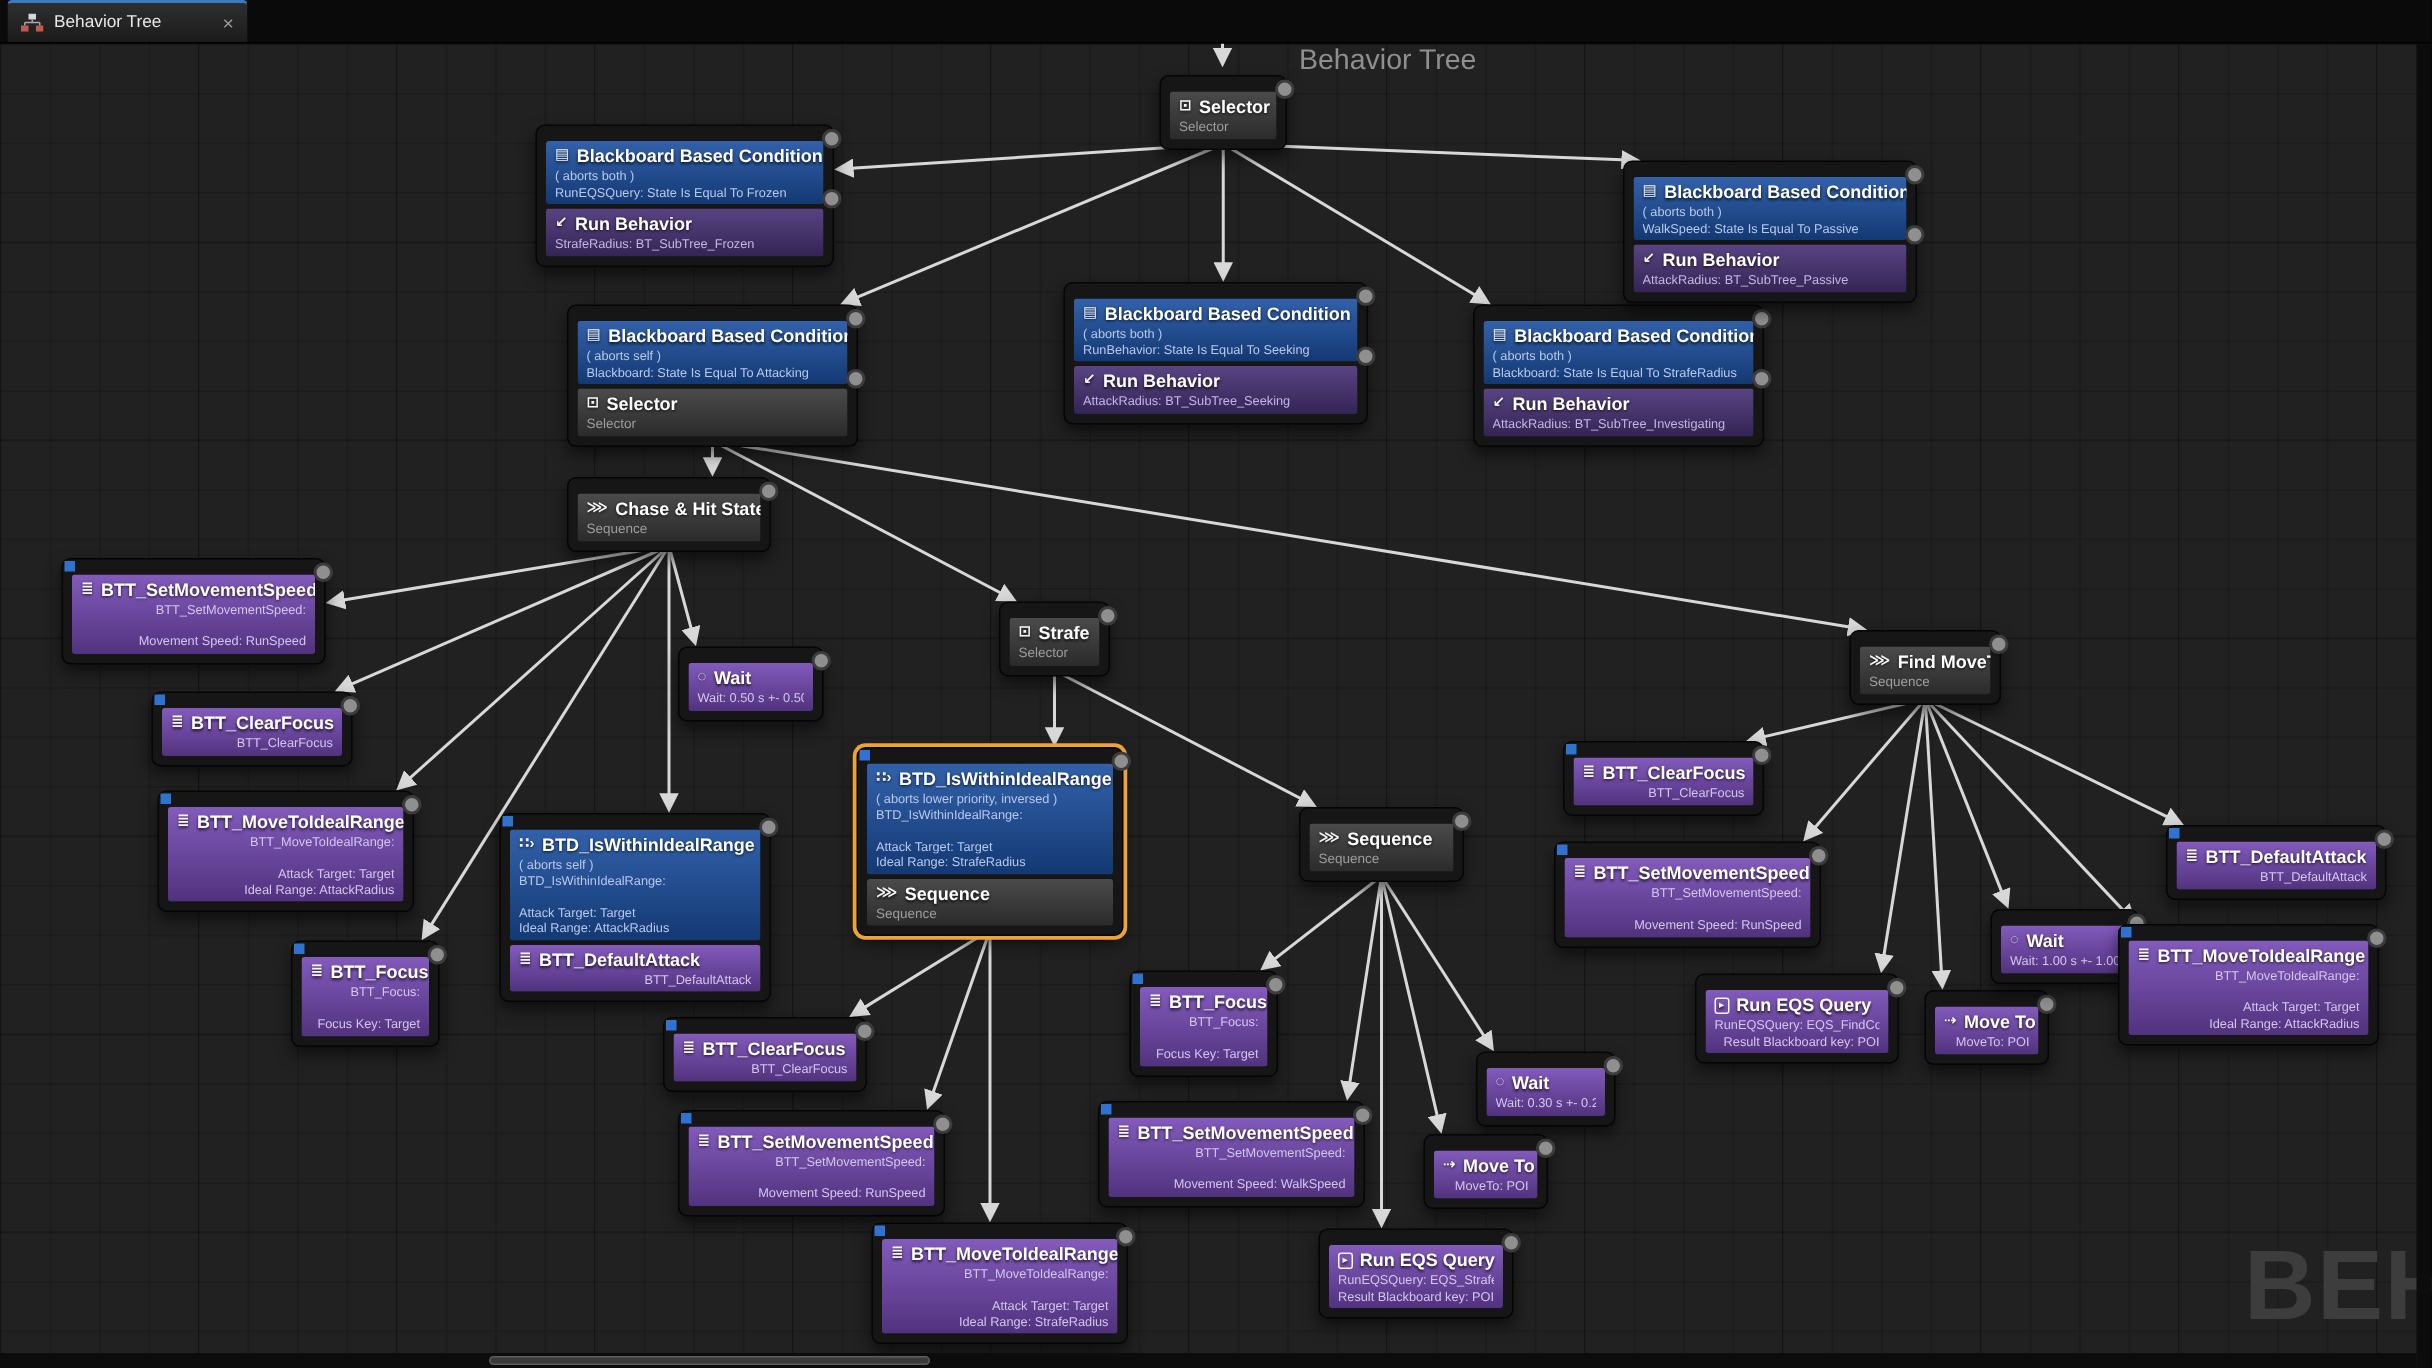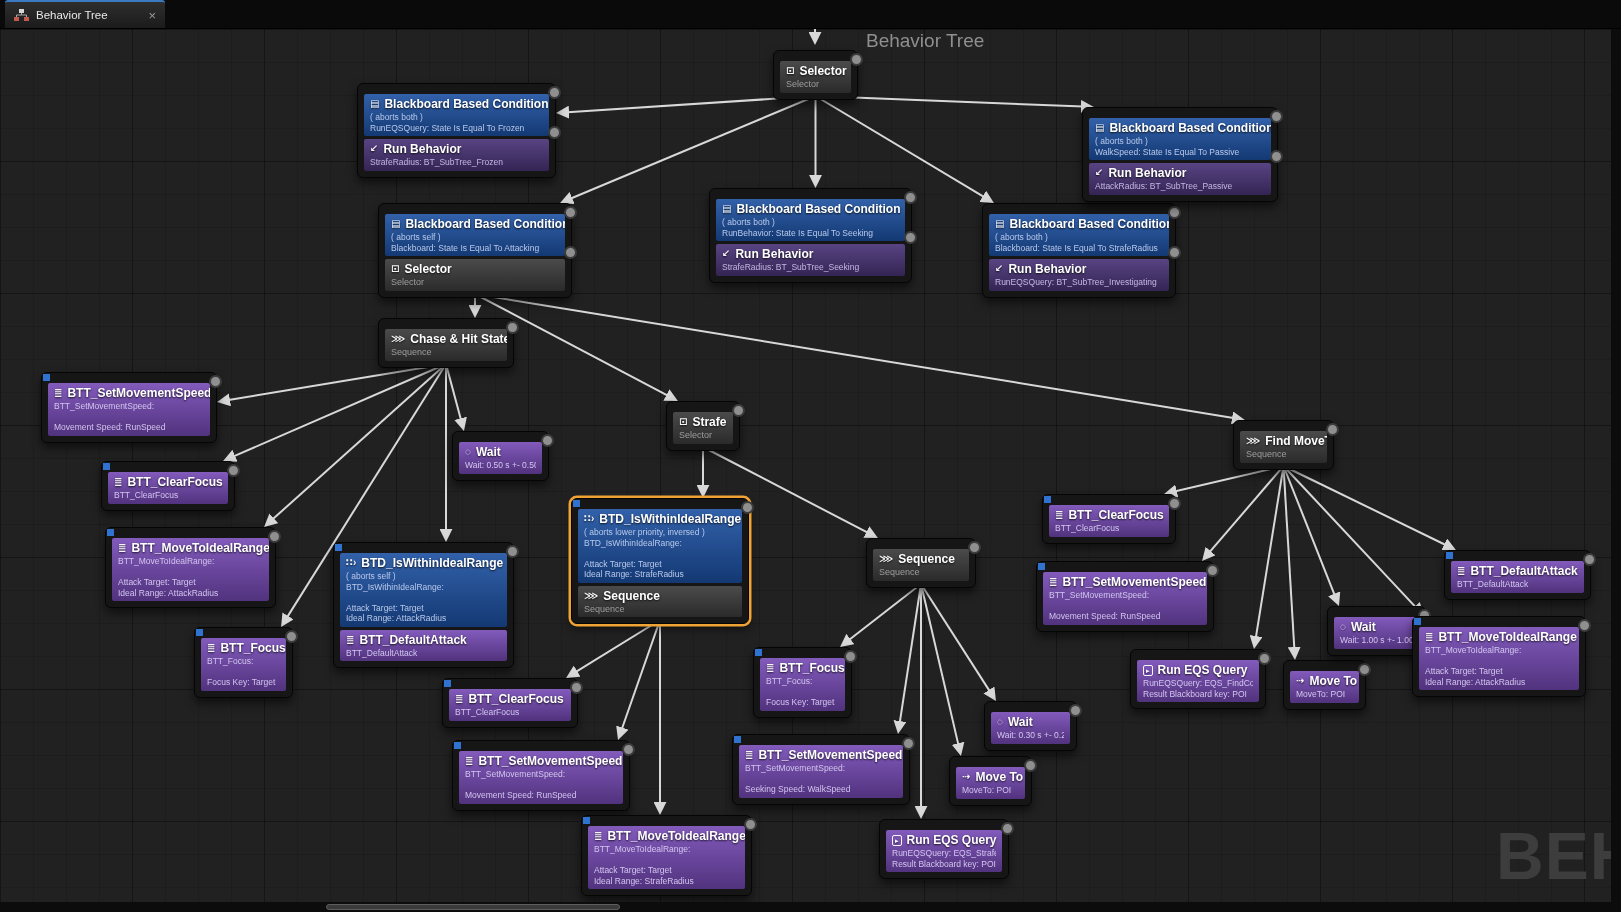--- a/index.html
+++ b/index.html
@@ -47,21 +47,21 @@
   .sec.decorator{background:linear-gradient(rgba(255,255,255,.10),rgba(0,0,0,.28)),var(--decorator-blue,#1b4fa0);}
   .sec.task{background:linear-gradient(rgba(255,255,255,.10),rgba(0,0,0,.30)),var(--task-purple,#7448b4);}
   .sec.subtree{background:linear-gradient(rgba(255,255,255,.08),rgba(0,0,0,.30)),var(--subtree-purple,#4a3478);}
   .sec.composite{background:linear-gradient(rgba(255,255,255,.07),rgba(0,0,0,.30)),var(--composite-gray,#3d3d3d);}
   .sec-title{display:flex;align-items:center;gap:5px;font-weight:bold;font-size:12px;color:#fff;
              white-space:nowrap;line-height:16px;text-shadow:0 1px 2px rgba(0,0,0,.8);}
   .nicon{font-size:10px;flex:0 0 auto;opacity:.95;}
   .nicon.boxed{font-size:7px;border:1.2px solid #fff;border-radius:2px;padding:0 2px;line-height:9px;}
   .sec-line{font-size:8.5px;line-height:10.5px;white-space:nowrap;overflow:hidden;}
   .sec.decorator .sec-line{color:#b9c9ec;}
-  .sec.task .sec-line{color:#d3c6ef;}
+  .sec.task .sec-line{color:#d3c6ef;text-align:right;}
   .sec.subtree .sec-line{color:#c3b6e2;}
   .sec.composite .sec-line{color:#9d9d9d;font-size:9px;}
   .pin{position:absolute;width:13px;height:13px;border-radius:50%;background:var(--pin-gray,#8f8f8f);
        border:2px solid #3c3c3c;top:2px;right:-6px;z-index:11;}
   .pin.mid{top:45%;}
   .flag{position:absolute;width:7px;height:7px;background:var(--flag-blue,#2f72cf);left:1px;top:1px;}
 </style>
 </head>
 <body>
 
@@ -167,40 +167,40 @@
             <span>Blackboard Based Condition</span>
           </div>
           <div class="sec-line">( aborts both )</div>
           <div class="sec-line">RunBehavior: State Is Equal To Seeking</div>
         </div>
         <div class="sec subtree">
           <div class="sec-title">
             <span class="nicon">↙</span>
             <span>Run Behavior</span>
           </div>
-          <div class="sec-line">StrafeRadius: BT_SubTree_Seeking</div>
+          <div class="sec-line">AttackRadius: BT_SubTree_Seeking</div>
         </div>
         <span class="pin"></span>
         <span class="pin mid"></span>
       </div>
       <div class="bt-node" style="left: 982px; top: 203px; width: 194px;">
         <div class="sec decorator">
           <div class="sec-title">
             <span class="nicon">▤</span>
             <span>Blackboard Based Condition</span>
           </div>
           <div class="sec-line">( aborts both )</div>
           <div class="sec-line">Blackboard: State Is Equal To StrafeRadius</div>
         </div>
         <div class="sec subtree">
           <div class="sec-title">
             <span class="nicon">↙</span>
             <span>Run Behavior</span>
           </div>
-          <div class="sec-line">RunEQSQuery: BT_SubTree_Investigating</div>
+          <div class="sec-line">AttackRadius: BT_SubTree_Investigating</div>
         </div>
         <span class="pin"></span>
         <span class="pin mid"></span>
       </div>
       <div class="bt-node" style="left: 1082px; top: 107px; width: 196px;">
         <div class="sec decorator">
           <div class="sec-title">
             <span class="nicon">▤</span>
             <span>Blackboard Based Condition</span>
           </div>
@@ -404,21 +404,21 @@
         <span class="flag"></span>
       </div>
       <div class="bt-node" style="left: 732px; top: 734px; width: 178px;">
         <div class="sec task">
           <div class="sec-title">
             <span class="nicon">≣</span>
             <span>BTT_SetMovementSpeed</span>
           </div>
           <div class="sec-line">BTT_SetMovementSpeed:</div>
           <div class="sec-line">&nbsp;</div>
-          <div class="sec-line">Seeking Speed: WalkSpeed</div>
+          <div class="sec-line">Movement Speed: WalkSpeed</div>
         </div>
         <span class="pin"></span>
         <span class="flag"></span>
       </div>
       <div class="bt-node" style="left: 984px; top: 701px; width: 93px;">
         <div class="sec task">
           <div class="sec-title">
             <span class="nicon">◌</span>
             <span>Wait</span>
           </div>

